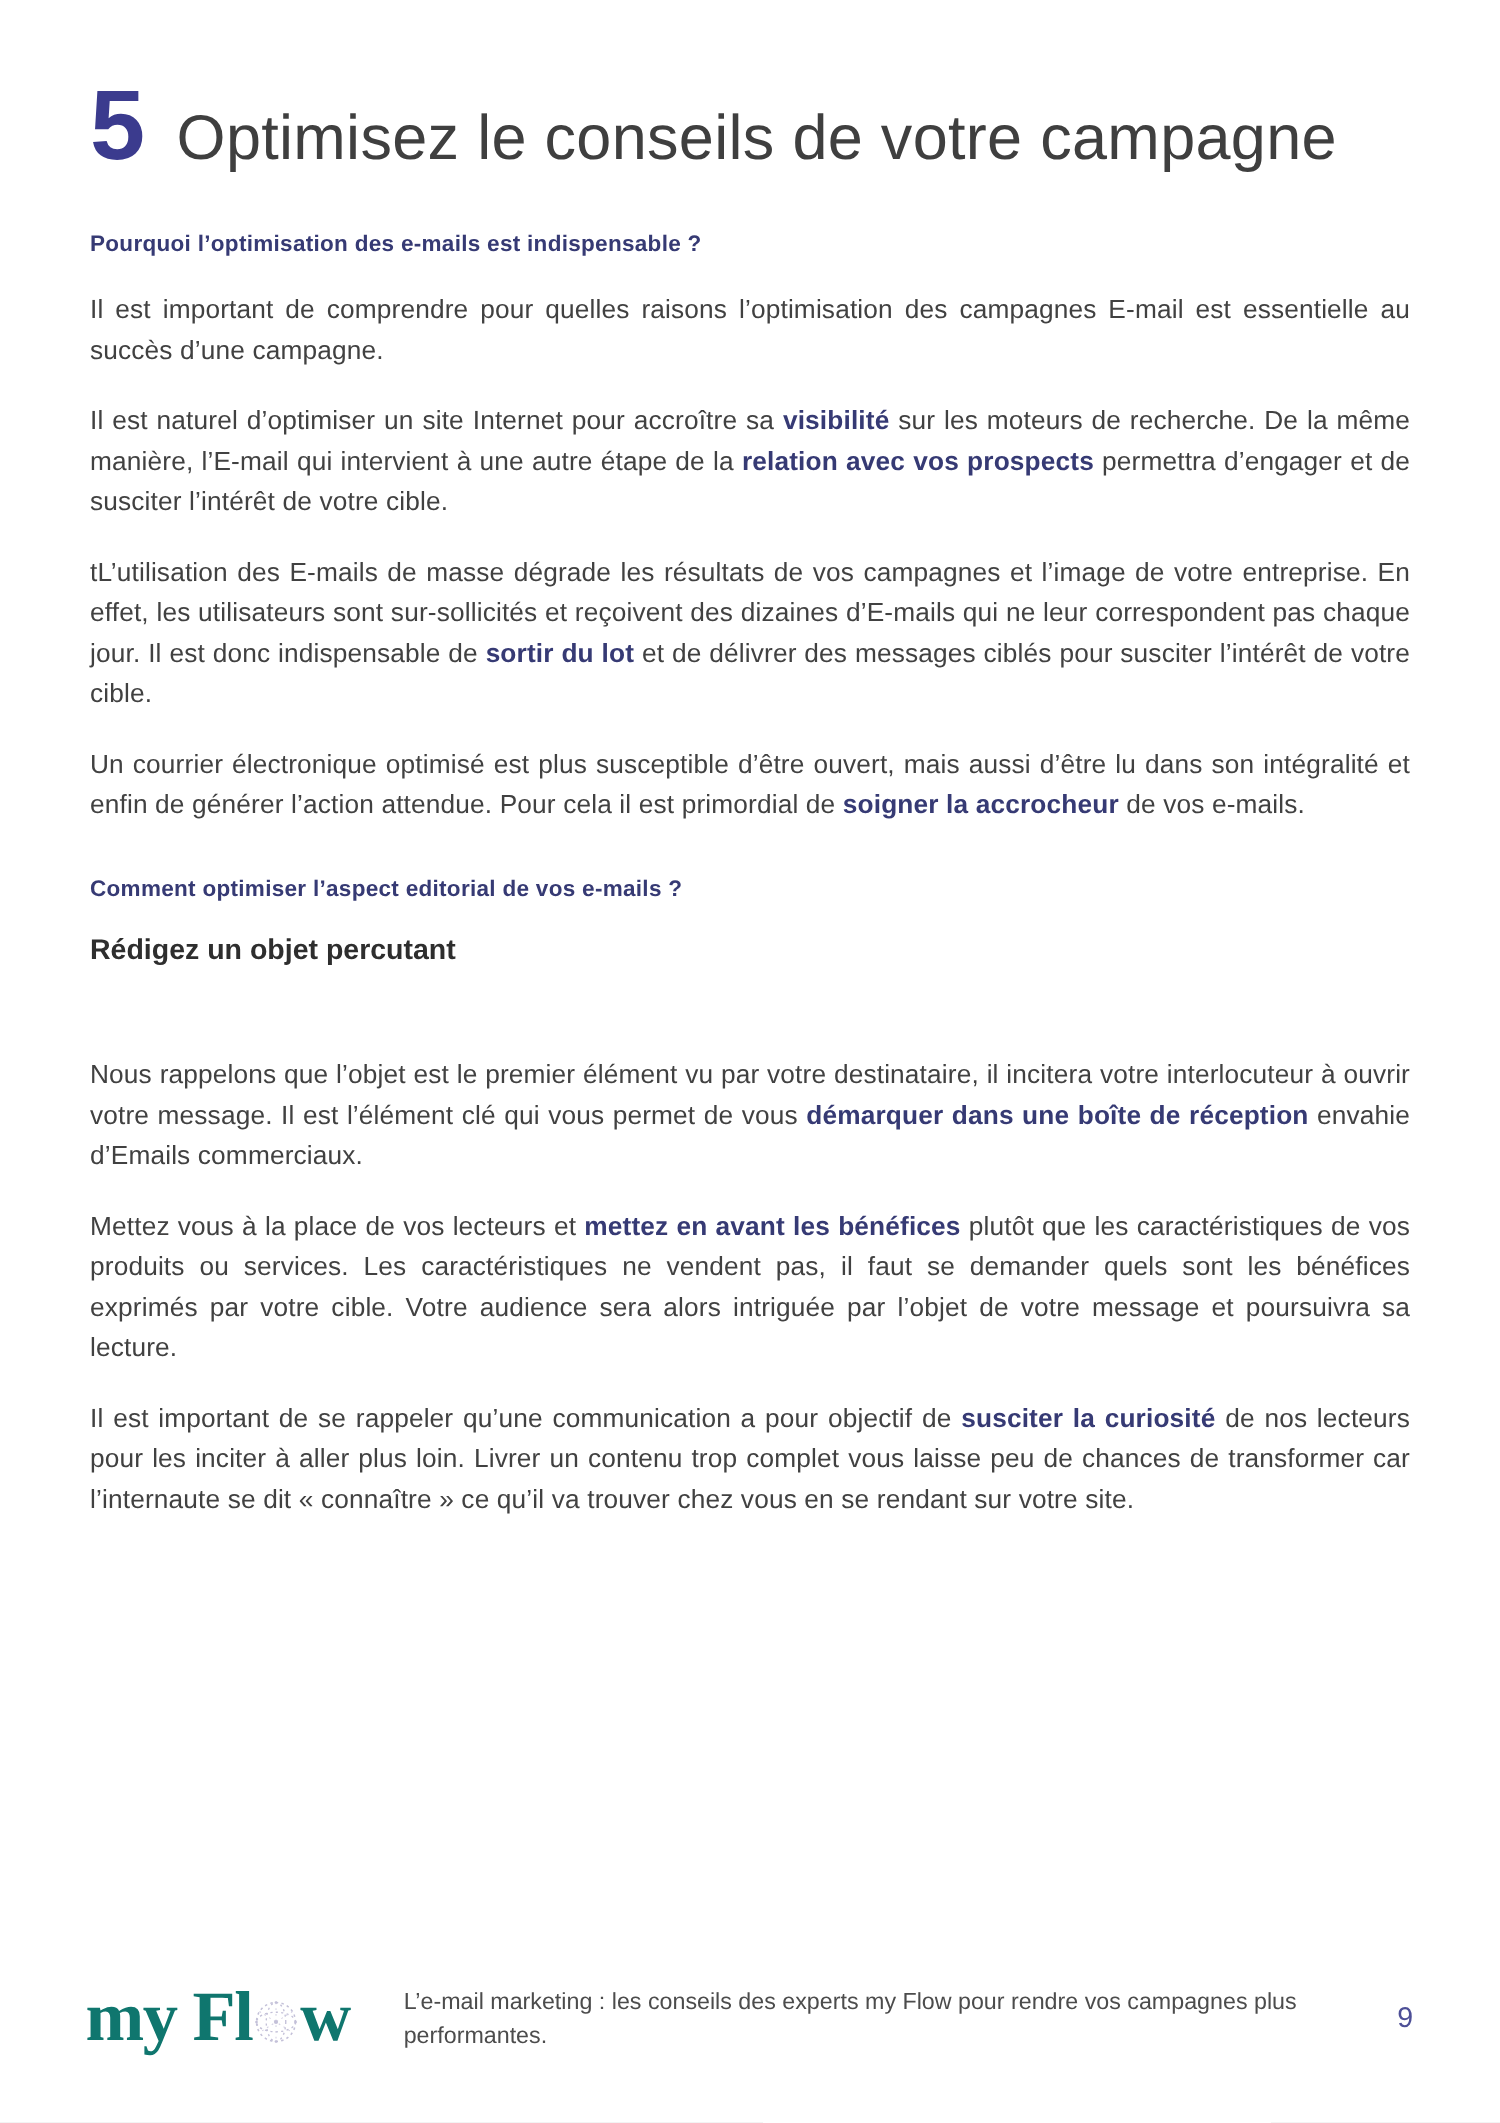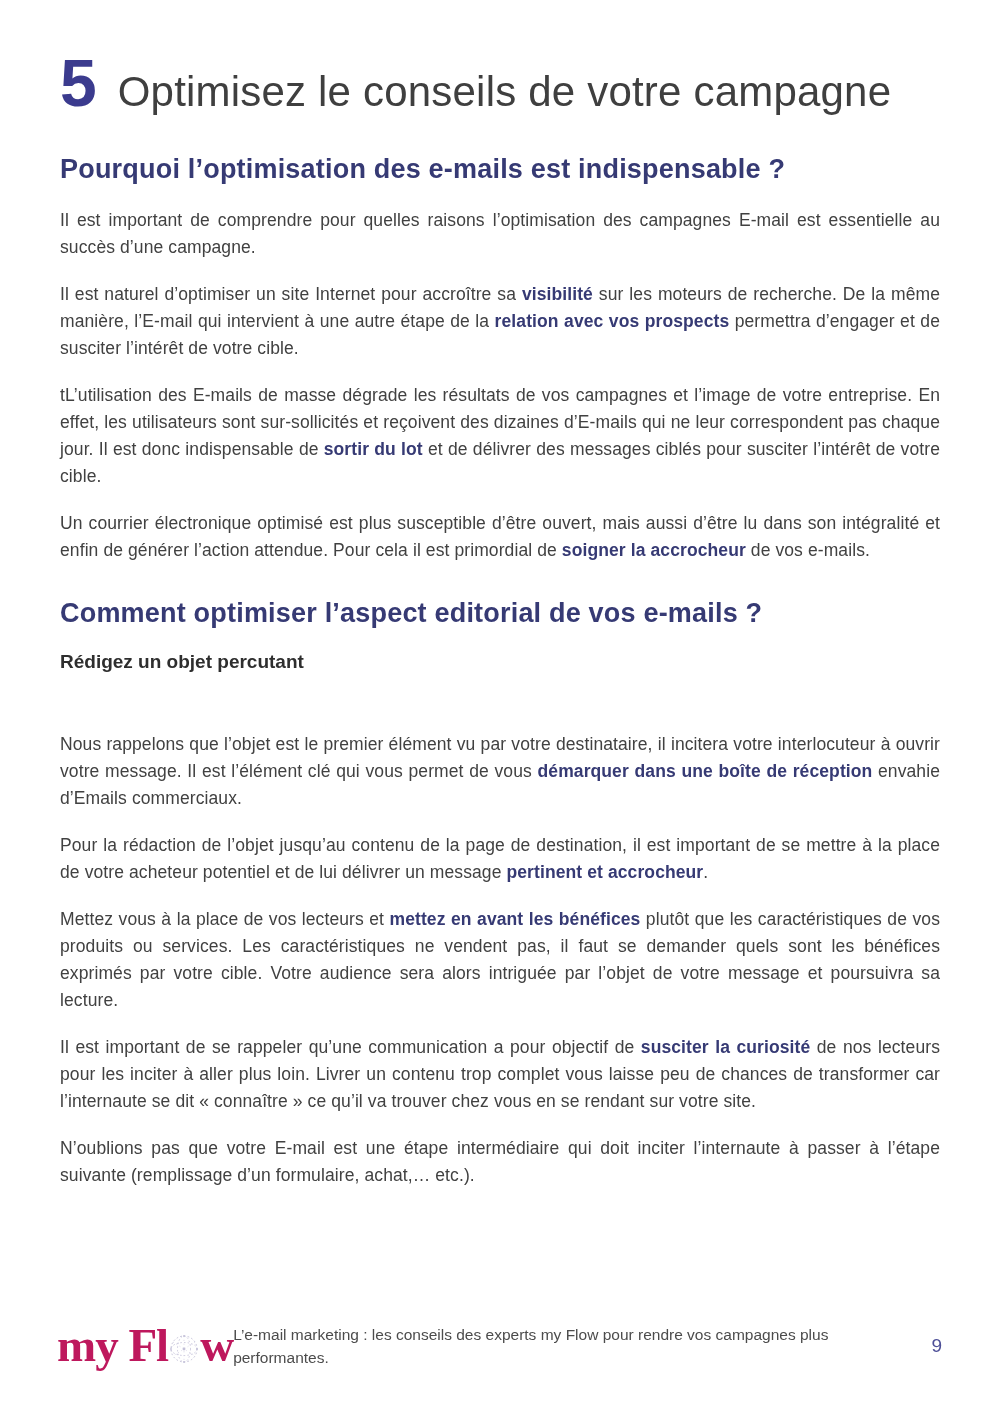--- a/index.html
+++ b/index.html
@@ -33,21 +33,21 @@
     letter-spacing: -1px;
   }
   .chapter-title {
     font-size: 42px;
     font-weight: 400;
     color: #3f3f3f;
     line-height: 1.1;
     letter-spacing: 0.2px;
   }
   h2.section-heading {
-    font-size: 27px;
+    font-size: 15px;
     font-weight: 700;
     color: #363a74;
     margin: 34px 0 22px 0;
     letter-spacing: 0.2px;
   }
   h3.sub-heading {
     font-size: 19px;
     font-weight: 700;
     color: #2e2e2e;
     margin: 20px 0 58px 0;
@@ -72,31 +72,32 @@
     top: 1322px;
     display: flex;
     align-items: center;
   }
   .logo {
     display: flex;
     align-items: flex-end;
     font-family: "Liberation Serif", serif;
     font-weight: 700;
     font-size: 47px;
-    color: #be185d;
+    color: #0f766e;
     letter-spacing: -1px;
     line-height: 1;
     white-space: nowrap;
   }
   .logo .globe {
     position: relative;
     top: 3px;
     margin: 0 1px;
   }
   .footer-caption {
+    margin-left: 36px;
     font-size: 15.5px;
     line-height: 23px;
     color: #4c4c4c;
     max-width: 610px;
   }
   .page-number {
     margin-left: auto;
     font-size: 19px;
     color: #4d4f97;
     align-self: center;
@@ -116,24 +117,22 @@
 
     <div id="content-root">
         <h2 class="section-heading">Pourquoi l’optimisation des e-mails est indispensable ?</h2>
         <p class="body-para"><span>Il est important de comprendre pour quelles raisons l’optimisation des campagnes E-mail est essentielle au succès d’une campagne.</span></p>
         <p class="body-para"><span>Il est naturel d’optimiser un site Internet pour accroître sa </span><span class="hl">visibilité</span><span> sur les moteurs de recherche. De la même manière, l’E-mail qui intervient à une autre étape de la </span><span class="hl">relation avec vos prospects</span><span> permettra d’engager et de susciter l’intérêt de votre cible.</span></p>
         <p class="body-para"><span>tL’utilisation des E-mails de masse dégrade les résultats de vos campagnes et l’image de votre entreprise. En effet, les utilisateurs sont sur-sollicités et reçoivent des dizaines d’E-mails qui ne leur correspondent pas chaque jour. Il est donc indispensable de </span><span class="hl">sortir du lot</span><span> et de délivrer des messages ciblés pour susciter l’intérêt de votre cible.</span></p>
         <p class="body-para"><span>Un courrier électronique optimisé est plus susceptible d’être ouvert, mais aussi d’être lu dans son intégralité et enfin de générer l’action attendue. Pour cela il est primordial de </span><span class="hl">soigner la accrocheur</span><span> de vos e-mails.</span></p>
         <h2 class="section-heading">Comment optimiser l’aspect editorial de vos e-mails ?</h2>
         <h3 class="sub-heading">Rédigez un objet percutant</h3>
         <p class="body-para"><span>Nous rappelons que l’objet est le premier élément vu par votre destinataire, il incitera votre interlocuteur à ouvrir votre message. Il est l’élément clé qui vous permet de vous </span><span class="hl">démarquer dans une boîte de réception</span><span> envahie d’Emails commerciaux.</span></p>
-        <p class="body-para"><span>Pour la rédaction de l’objet jusqu’au contenu de la page de destination, il est important de se mettre à la place de votre acheteur potentiel et de lui délivrer un message </span><span class="hl">pertinent et accrocheur</span><span>.</span></p>
         <p class="body-para"><span>Mettez vous à la place de vos lecteurs et </span><span class="hl">mettez en avant les bénéfices</span><span> plutôt que les caractéristiques de vos produits ou services. Les caractéristiques ne vendent pas, il faut se demander quels sont les bénéfices exprimés par votre cible. Votre audience sera alors intriguée par l’objet de votre message et poursuivra sa lecture.</span></p>
         <p class="body-para"><span>Il est important de se rappeler qu’une communication a pour objectif de </span><span class="hl">susciter la curiosité</span><span> de nos lecteurs pour les inciter à aller plus loin. Livrer un contenu trop complet vous laisse peu de chances de transformer car l’internaute se dit « connaître » ce qu’il va trouver chez vous en se rendant sur votre site.</span></p>
-        <p class="body-para"><span>N’oublions pas que votre E-mail est une étape intermédiaire qui doit inciter l’internaute à passer à l’étape suivante (remplissage d’un formulaire, achat,… etc.).</span></p>
       </div>
 
   </div>
 
   <div class="footer">
     <div class="logo">
       <span>my Fl</span>
       <span class="globe">
         <svg width="30" height="30" viewBox="0 0 30 30" fill="none">
           <circle cx="15" cy="15" r="13" stroke="#c3c0d8" stroke-width="1" stroke-dasharray="1.6 2.2"></circle>

